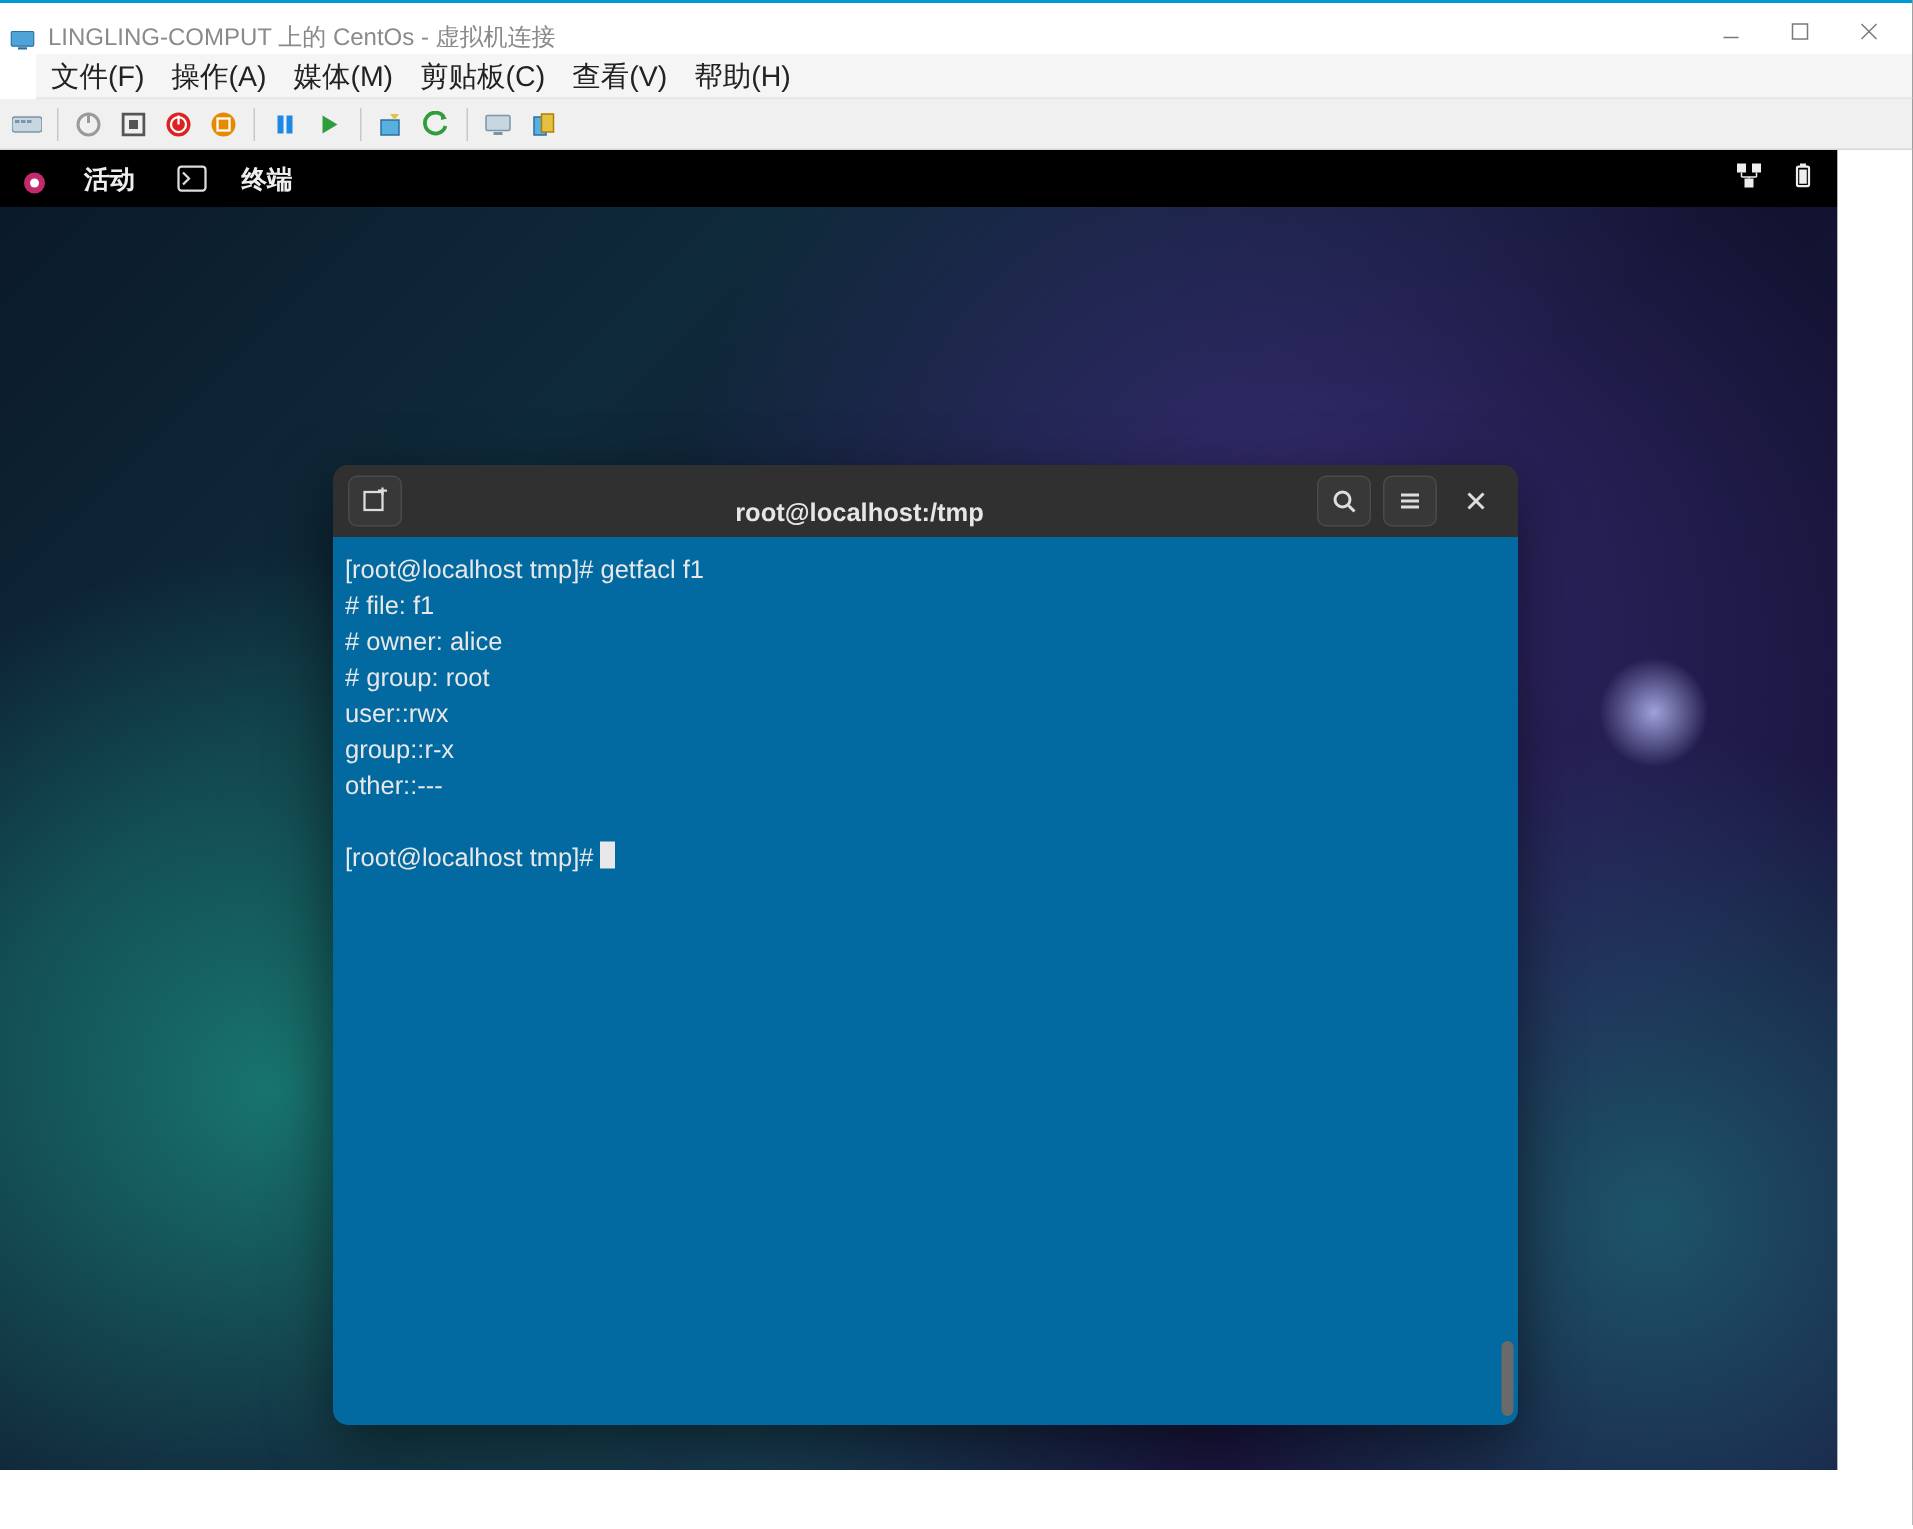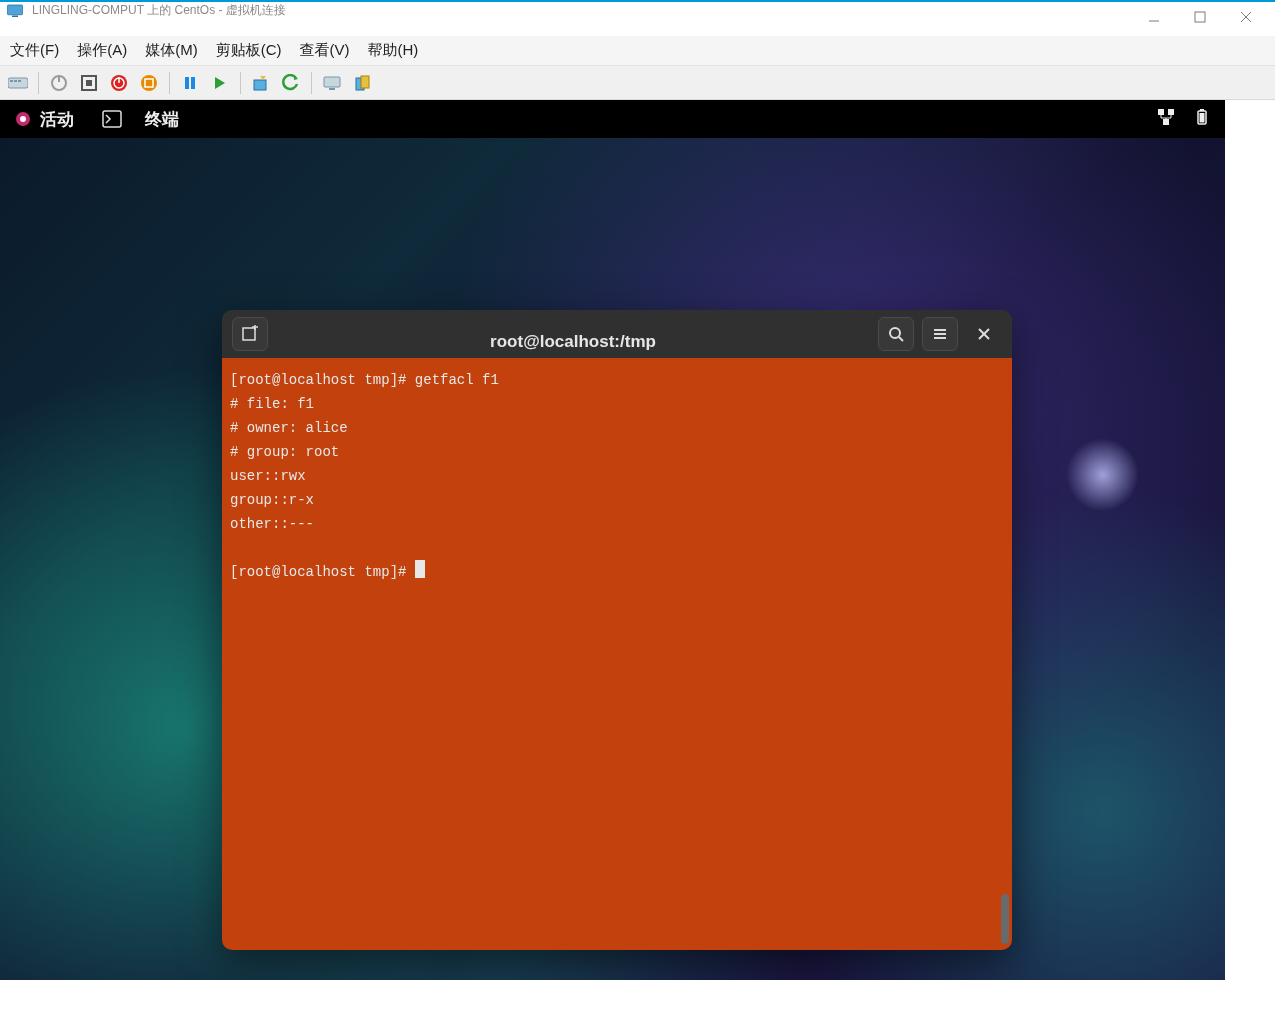--- a/index.html
+++ b/index.html
@@ -11,41 +11,42 @@
     overflow: hidden;
     position: relative;
   }
 
   
   .hv-titlebar {
     height: 36px;
     border-top: 2px solid #0099d8;
     background: #fff;
     display: flex;
-    align-items: flex-start;
+    align-items: flex-end;
     padding: 0 6px;
     color: #8a8a8a;
-    font-size: 12px;
+    font-size: 16px;
   }
   .hv-titlebar .icon { width: 18px; height: 18px; margin-right: 8px; }
   .hv-titlebar .title { flex: 1; }
   .hv-winbtns { display: flex; gap: 0; }
   .hv-winbtn { width: 46px; height: 30px; display: flex; align-items: center; justify-content: center; color: #7a7a7a; }
   .hv-winbtn svg { width: 12px; height: 12px; }
 
   .hv-menubar {
     height: 30px;
     background: #f5f5f5;
     display: flex;
     align-items: center;
     padding: 0 10px;
     gap: 18px;
-    font-size: 15px;
+    font-size: 19px;
     color: #222;
     border-bottom: 1px solid #e3e3e3;
+    margin-left: 24px;
   }
   .hv-menubar span { cursor: default; }
 
   .hv-toolbar {
     height: 34px;
     background: #f0f0f0;
     display: flex;
     align-items: center;
     padding: 0 6px;
     gap: 6px;
@@ -70,21 +71,21 @@
     background: #000;
     color: #eee;
     display: flex;
     align-items: center;
     justify-content: space-between;
     padding: 0 14px;
     font-size: 17px;
     font-weight: 600;
   }
   .gnome-left { display: flex; align-items: center; gap: 28px; }
-  .gnome-left .act { display:flex; align-items:center; gap:8px; }
+  .gnome-left .act { display:flex; align-items:flex-end; gap:24px; }
   .gnome-left .term { display:flex; align-items:center; gap:23px; }
   .gnome-center { position: absolute; left:0; right:0; text-align:center; pointer-events:none; letter-spacing:1px; }
   .gnome-right { display: flex; align-items: center; gap: 18px; }
   .gnome-right svg { width:18px; height:18px; fill:#eee; }
 
   .wallpaper {
     position: absolute;
     top: 38px; left: 0; right: 0; bottom: 0;
     background:
       radial-gradient(circle at 15% 70%, rgba(34,220,180,0.45) 0%, rgba(34,220,180,0) 30%),
@@ -125,24 +126,24 @@
     border: 1px solid #4a4a4a;
     background: #383838;
     border-radius: 6px;
     display:flex; align-items:center; justify-content:center;
     color:#ddd;
   }
   .hdr-btn.plain { border:none; background:transparent; }
   .hdr-title { flex:1; text-align:center;margin-top:16px; }
   .term-body {
     flex:1;
-    background: #c2410c;
+    background: #0369a1;
     color: #e8e8e8;
-    font-family: Liberation Mono, monospace;
-    font-size: 14px;
+    font-family: Liberation Sans, sans-serif;
+    font-size: 17px;
     line-height: 24px;
     padding: 10px 8px;
     white-space: pre;
     position: relative;
   }
   .term-scroll {
     position:absolute; right:3px; bottom:6px; width:8px; height:50px;
     background:#6a6a6a; border-radius:4px;
   }
   .cursor {

